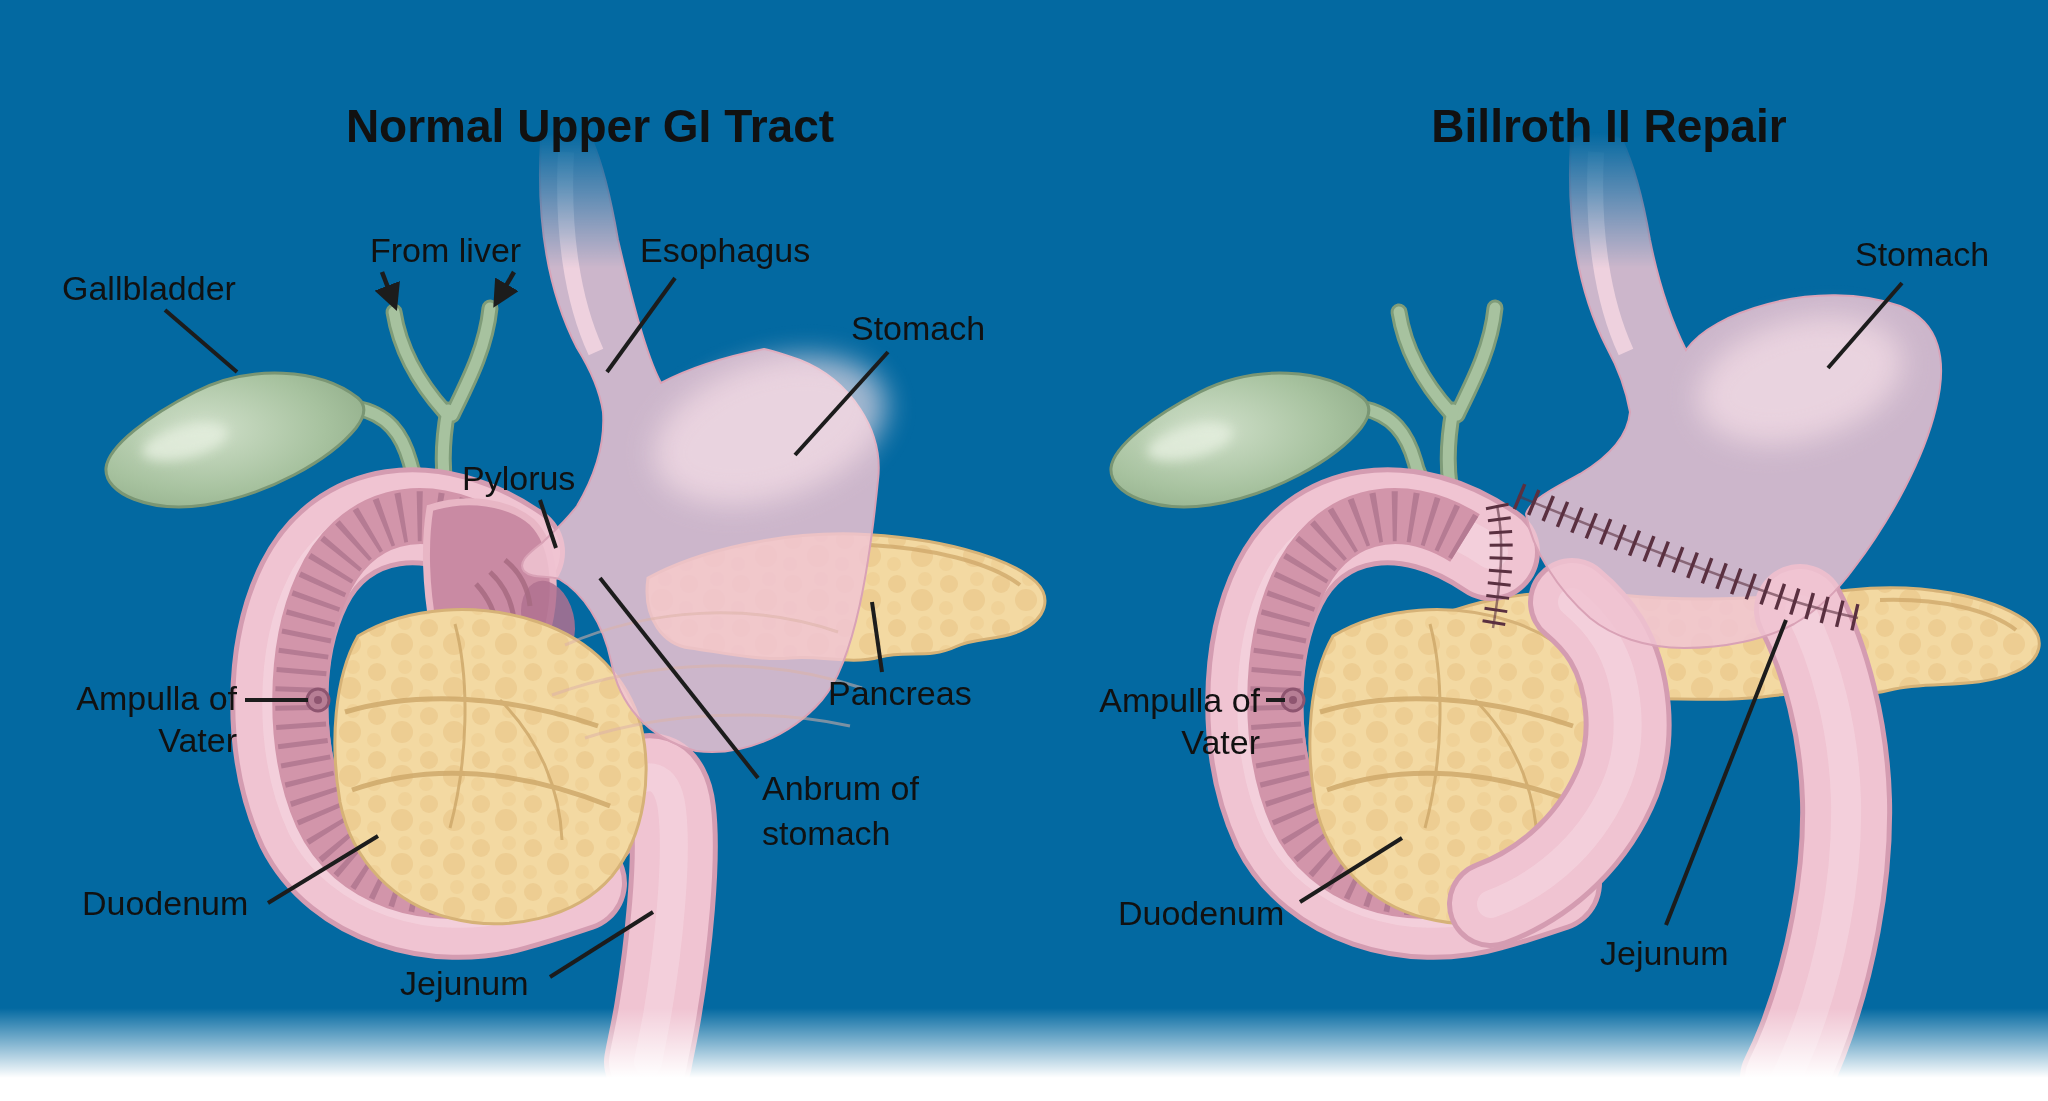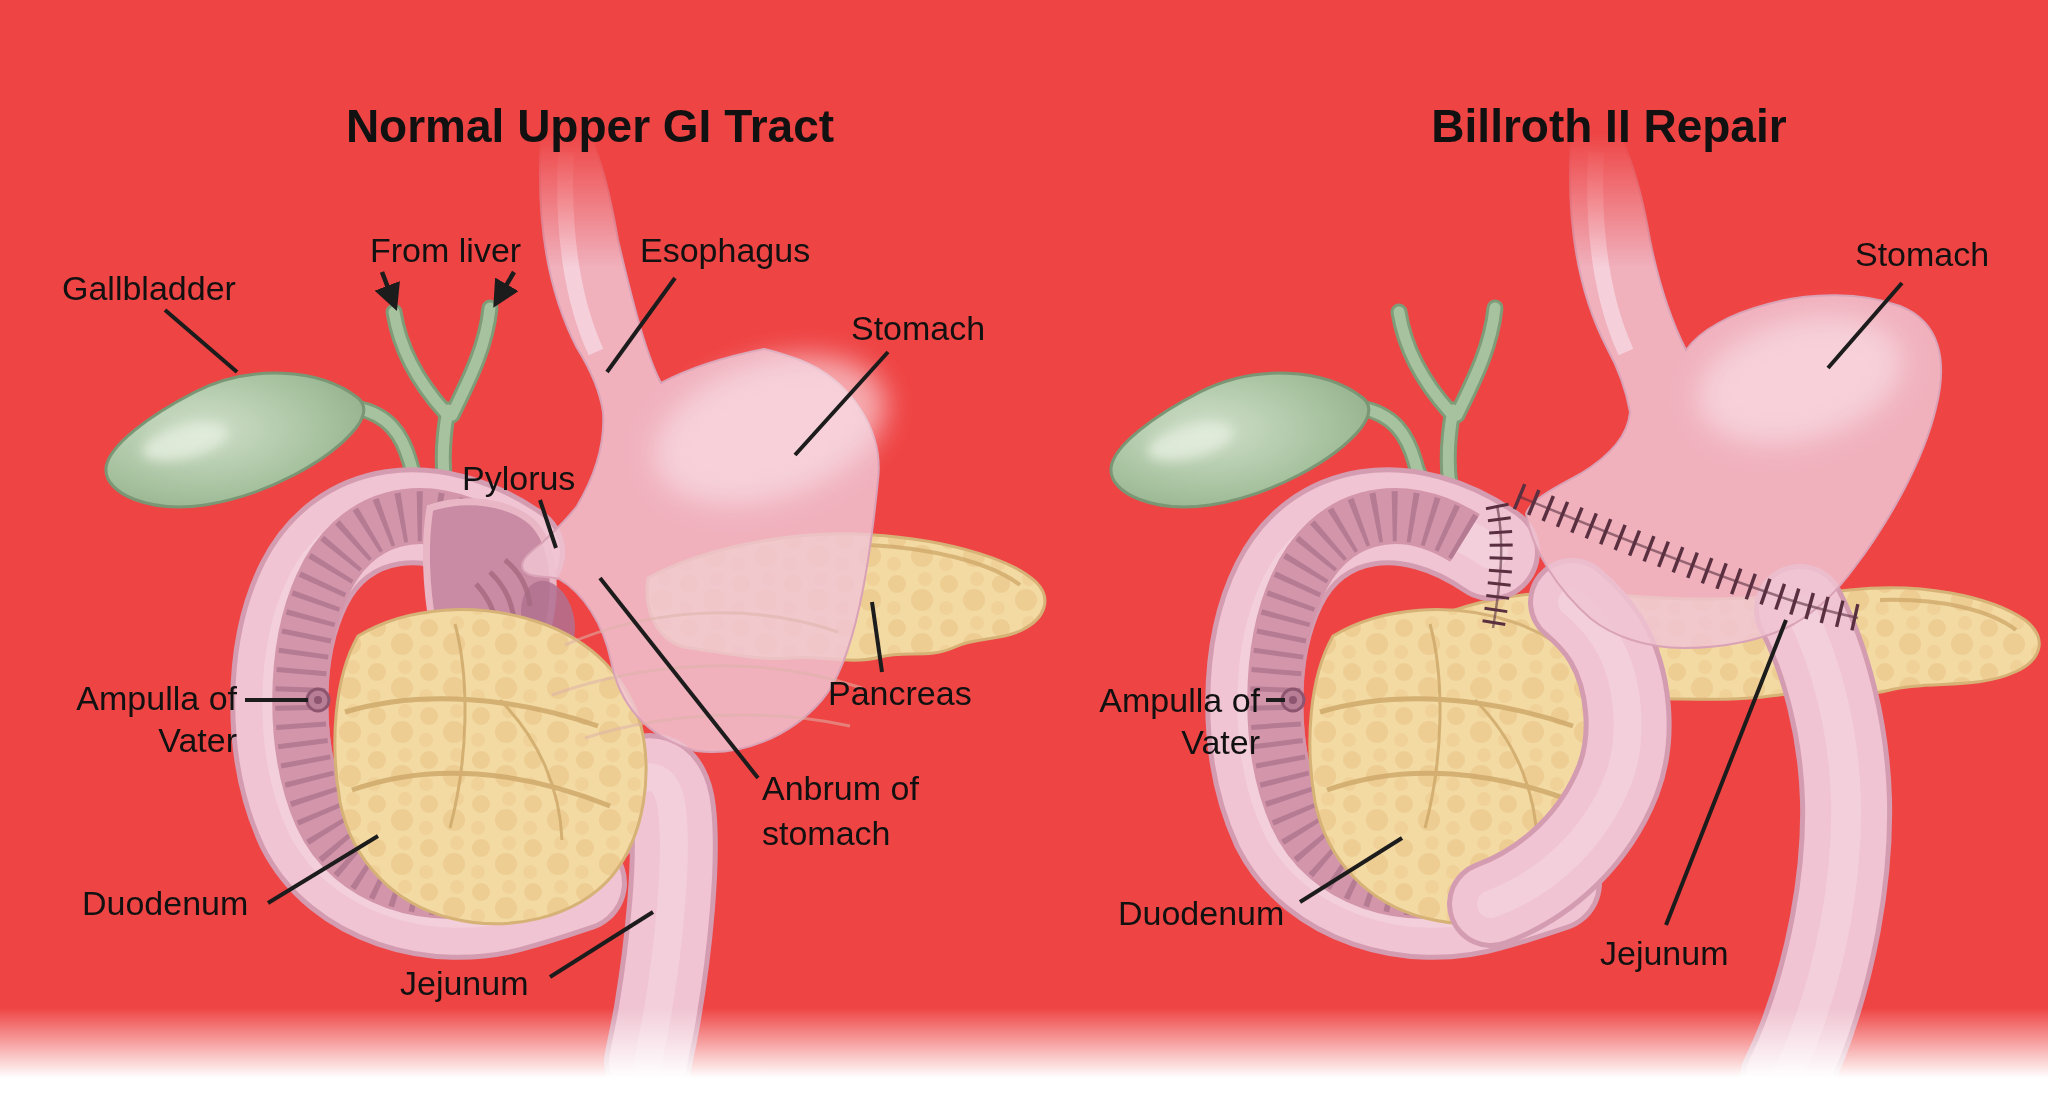--- a/index.html
+++ b/index.html
@@ -1,16 +1,16 @@
 <!DOCTYPE html>
 <html><head>
 <meta charset="utf-8">
 <style>
   html,body{margin:0;padding:0;background:#fff;}
-  .stage{position:relative;width:2048px;height:1101px;background:#ef4444;overflow:hidden;}
+  .stage{position:relative;width:2048px;height:1101px;background:#0369a1;overflow:hidden;}
   svg{display:block;}
   .lbl{font-family:"Liberation Sans",sans-serif;font-size:34px;fill:#111111;}
   .title{font-family:"Liberation Sans",sans-serif;font-size:46px;font-weight:bold;fill:#111111;}
   .leader{stroke:#1c1c1c;stroke-width:4;fill:none;}
   .arrowline{stroke:#1c1c1c;stroke-width:4.5;fill:none;}
 </style>
 </head>
 <body>
 
 <div class="stage">

